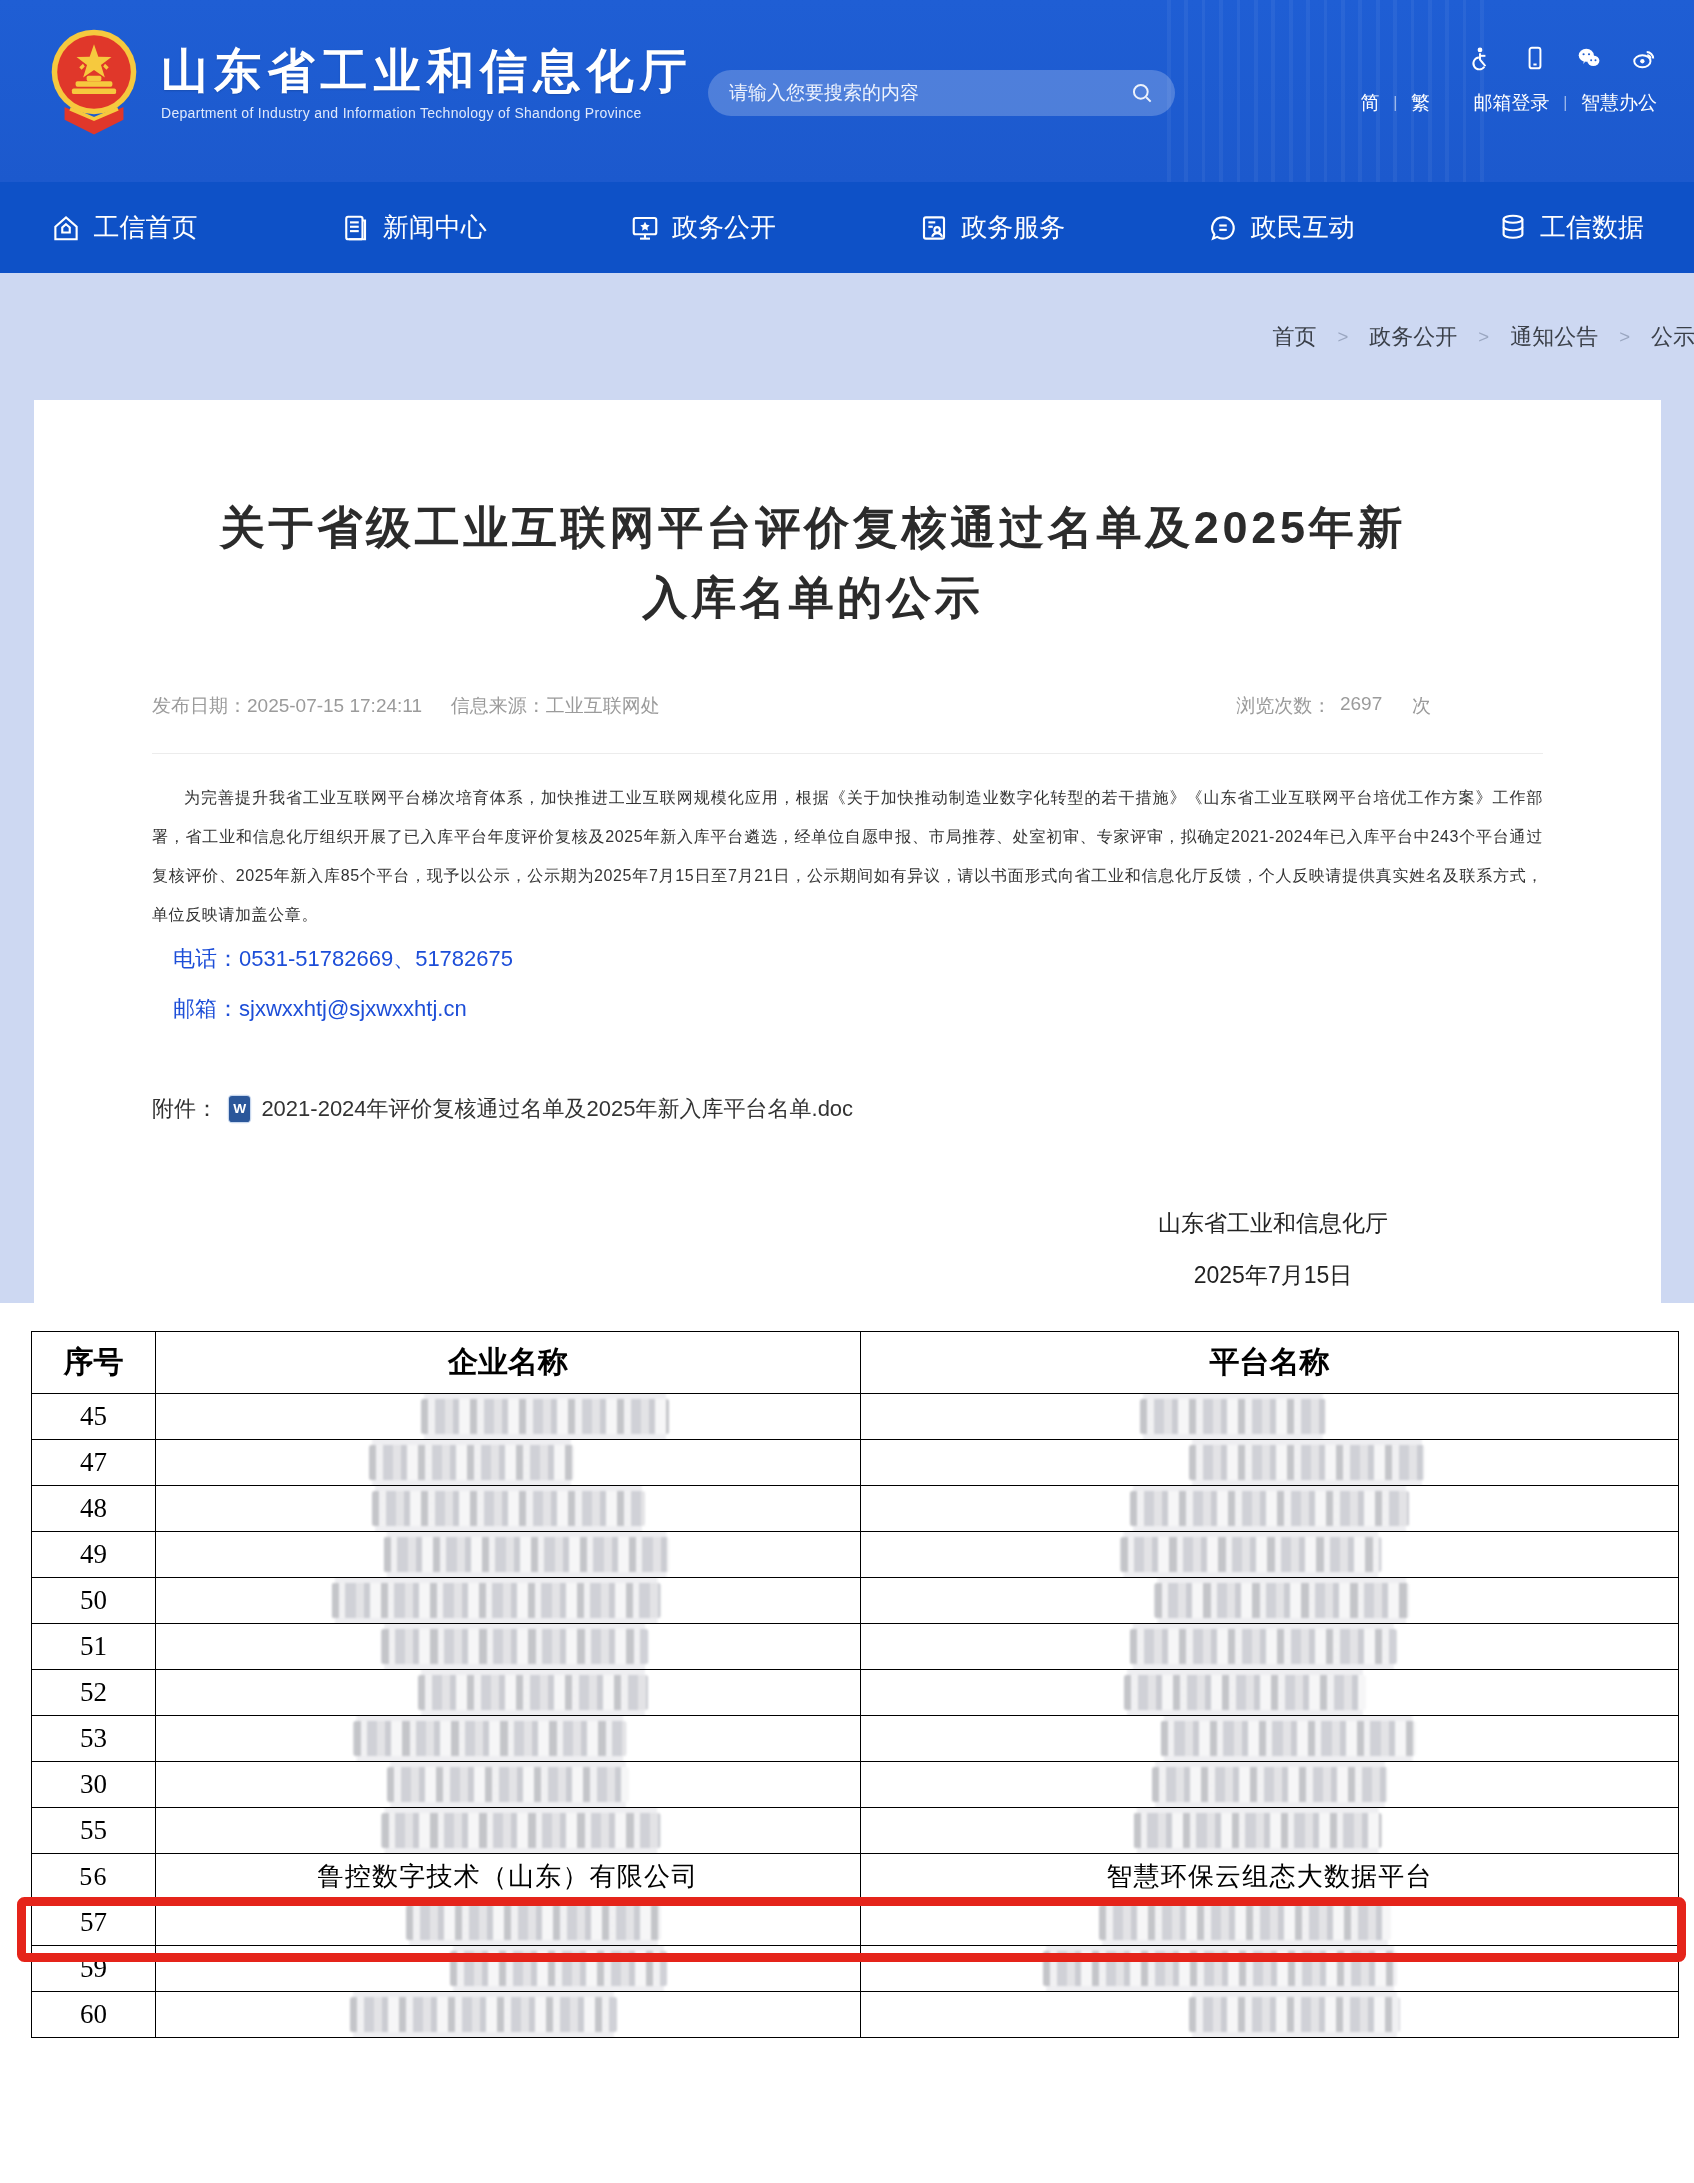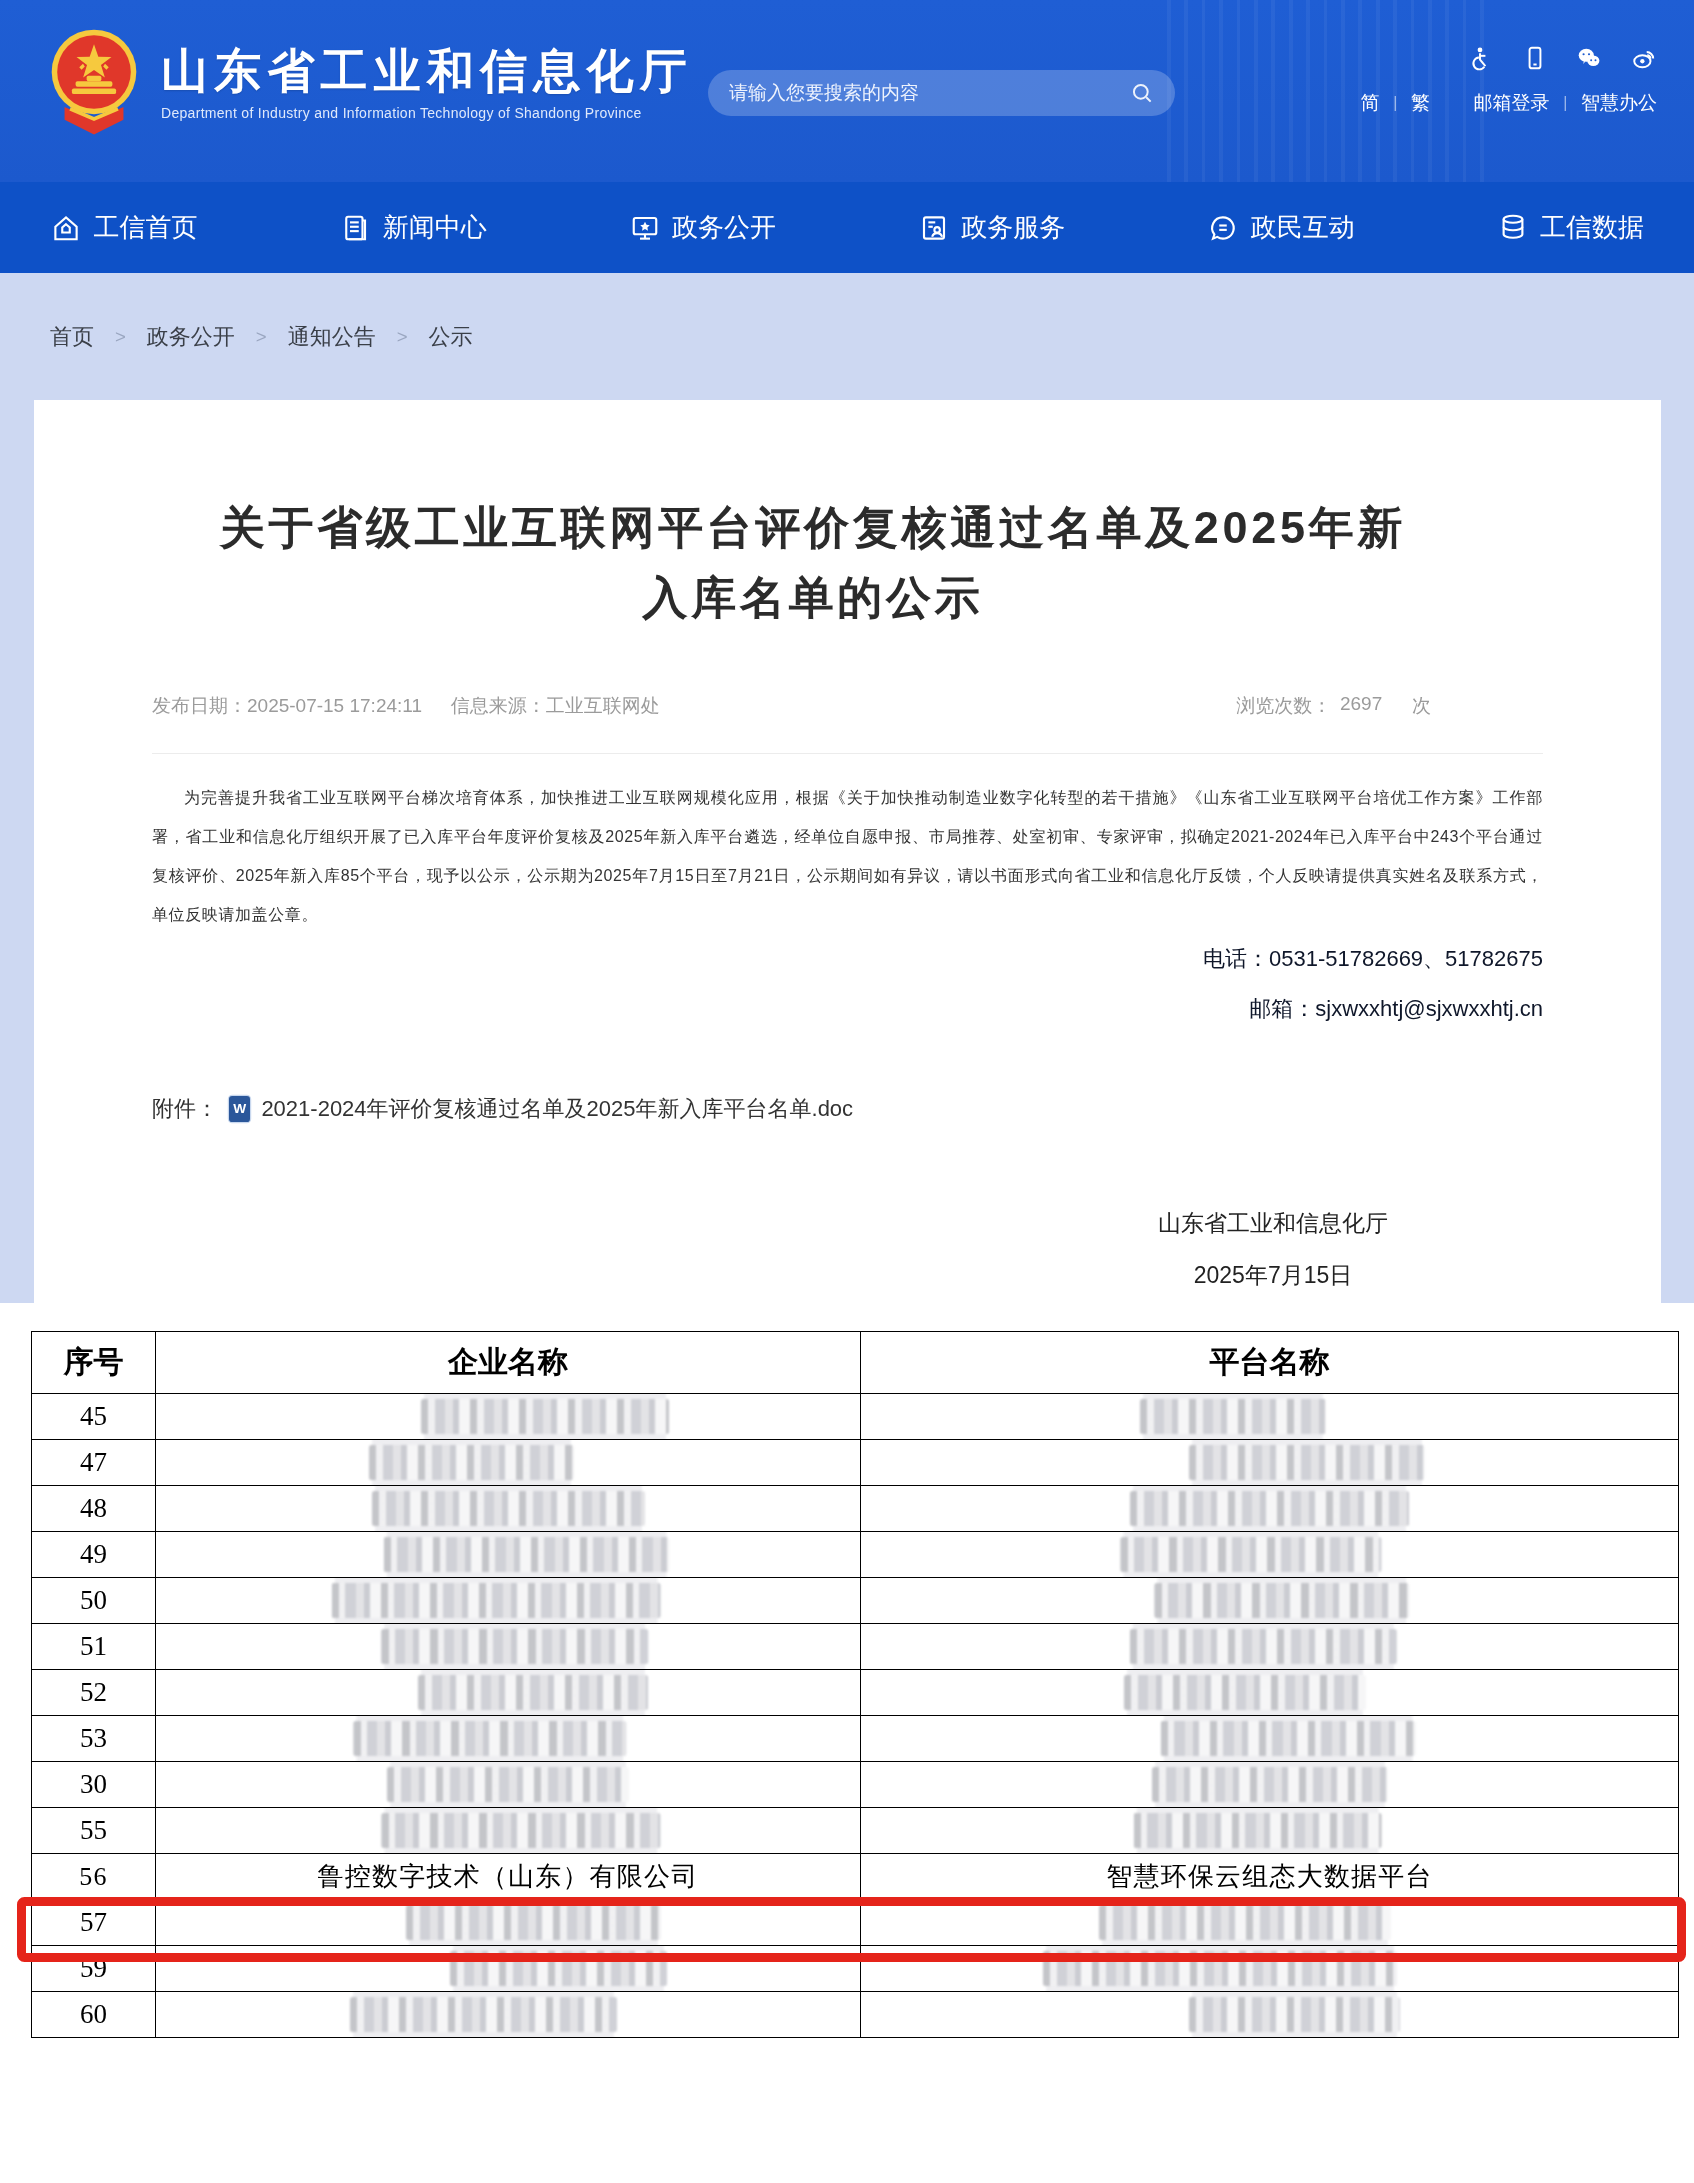--- a/index.html
+++ b/index.html
@@ -25,35 +25,35 @@
   .hdr-icons{display:flex;gap:28.6px;justify-content:flex-end;align-items:center;}
   .hdr-icons .ic{width:26px;height:26px;display:inline-flex;cursor:pointer;}
   .hdr-links{margin-top:18.6px;color:#fff;font-size:19px;display:flex;gap:13.7px;justify-content:flex-end;align-items:center;}
   .hdr-links .lk{cursor:pointer;}
   .hdr-links .sep{color:rgba(255,255,255,.55);font-size:16px;}
   
   .nav{height:91px;background:#0e51c7;display:flex;align-items:center;justify-content:space-between;padding:0 51px;}
   .nav-item{display:flex;align-items:center;gap:12.4px;color:#fff;font-size:26px;cursor:pointer;text-decoration:none;}
   .nav-item svg{width:30px;height:30px;}
   
-  .bc-strip{height:127px;background:#cdd8f2;display:flex;align-items:center;padding:0 0 0 50px;box-sizing:border-box;}
+  .bc-strip{height:127px;background:#cdd8f2;display:flex;align-items:center;padding:0 0 0 50px;box-sizing:border-box;justify-content:flex-end;}
   .bc{display:flex;align-items:center;gap:21px;font-size:22px;color:#3a3f48;}
   .bc .bc-sep{color:#9aa6c0;font-size:18.6px;}
   .bc .bc-item{cursor:pointer;}
   
   .card-wrap{background:#cdd8f2;padding:0 34px;}
   .card{background:#ffffff;min-height:903px;padding:93px 118px 0 118px;box-sizing:border-box;}
   .title{font-size:45px;font-weight:bold;color:#2b2b2b;text-align:center;line-height:70px;letter-spacing:3.7px;margin:0 auto;max-width:1322px;}
   .meta{display:flex;align-items:center;margin-top:60px;color:#9b9b9b;font-size:19px;}
   .meta .m-gap{width:28.6px;}
   .meta-right{margin-left:auto;margin-right:112px;display:flex;gap:8.7px;}
   .divider{height:1.2px;background:#ececec;margin-top:34px;}
   .body-p{font-size:16px;color:#333;line-height:39px;text-align:justify;letter-spacing:0.6px;
     text-indent:2em;margin:23.6px 0 0 0;}
-  .contact{font-size:22px;color:#0f172a;line-height:50px;margin:0 0 0 21px;text-align:right;}
+  .contact{font-size:22px;color:#1d4ed8;line-height:50px;margin:0 0 0 21px;}
   .contact:first-of-type{margin-top:8.7px;}
   .attach{display:flex;align-items:center;gap:8.7px;margin-top:60px;font-size:22px;color:#333;}
   .doc-ic{width:21px;height:26px;background:#2b579a;border-radius:3.1px;color:#fff;font-size:13.7px;font-weight:bold;
     display:flex;align-items:center;justify-content:center;margin:0 2.5px;box-shadow:0 0 0 1.2px #c9d8ee;}
   .attach-name{cursor:pointer;}
   .sig{width:fit-content;margin:73px 155px 0 auto;text-align:center;font-size:23px;color:#222;line-height:52px;}
   
   .table-sec{background:#fff;padding-top:28px;}
   .tbl-wrap{position:relative;margin-left:31px;width:1646px;}
   table.doc{border-collapse:collapse;width:100%;table-layout:fixed;

